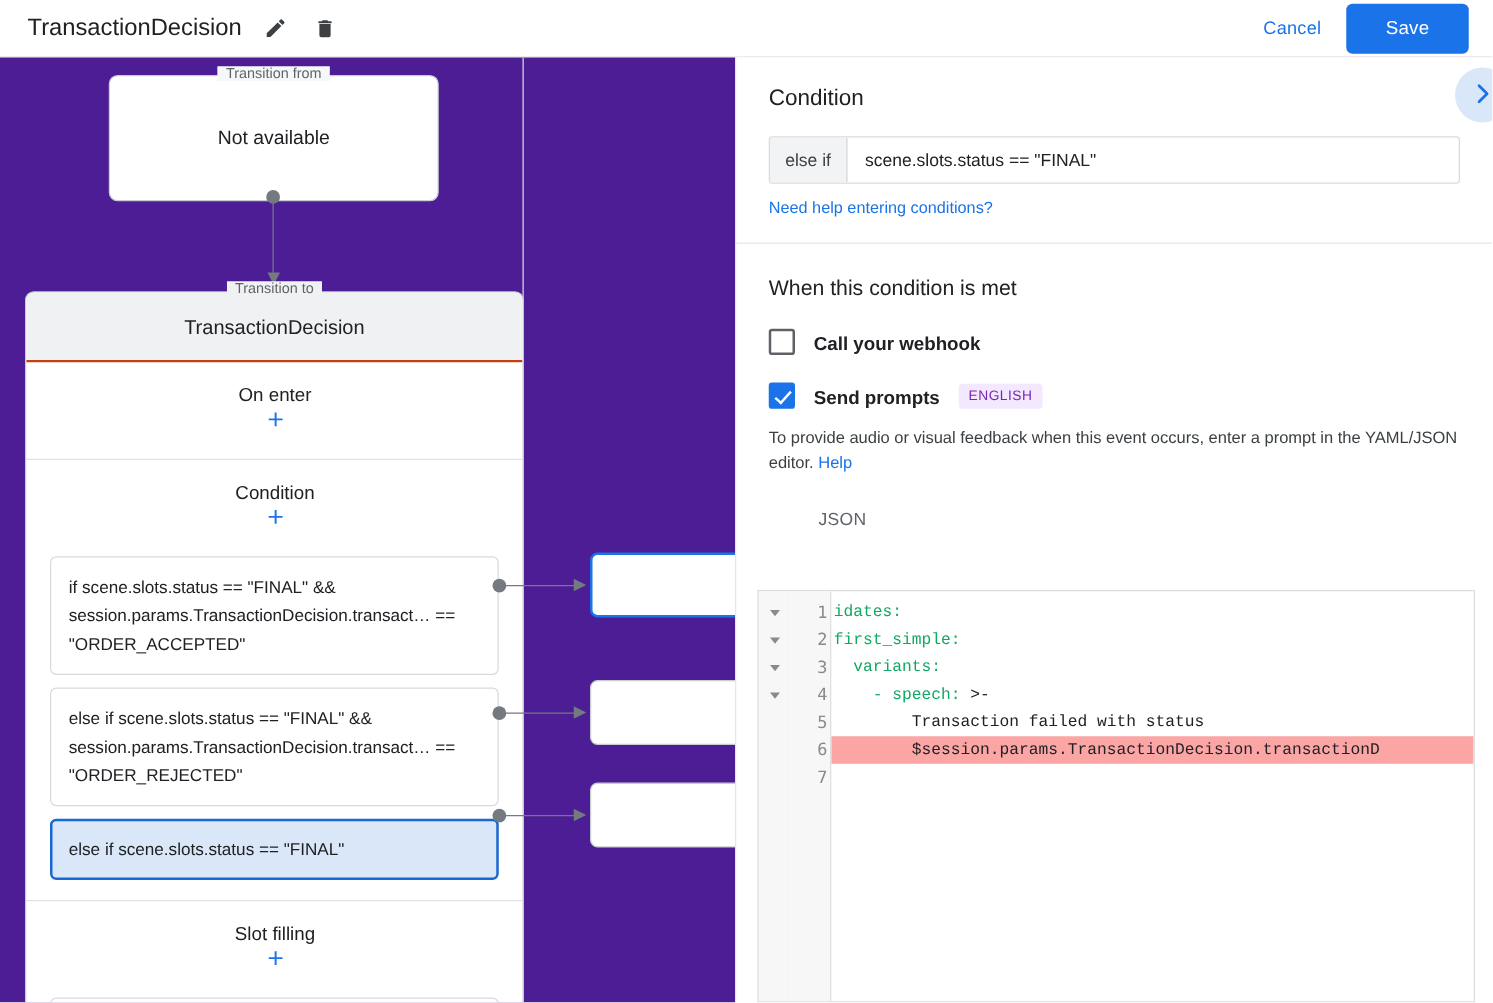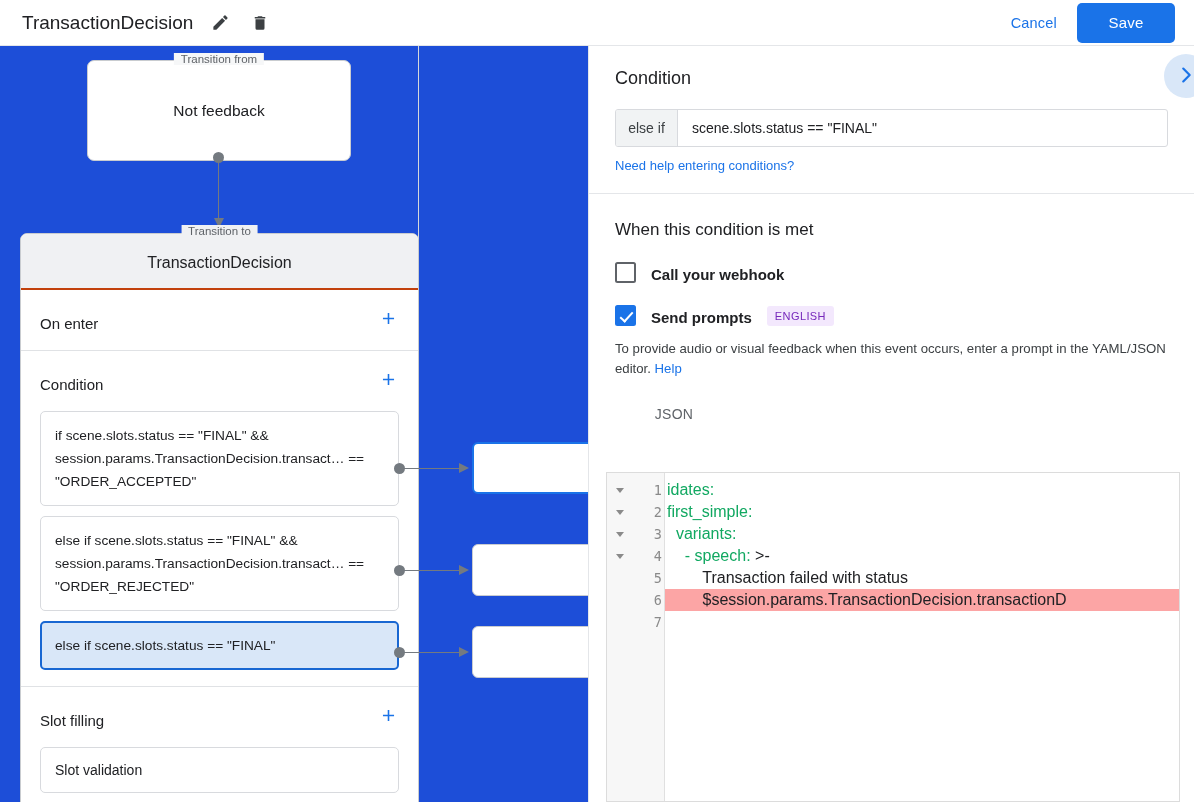--- a/index.html
+++ b/index.html
@@ -46,21 +46,21 @@
     font-size: 15px; font-weight: 500;
     font-family: "Liberation Sans", sans-serif;
     border-radius: 5px;
     width: 98px; height: 40px;
     margin-right: 19px; letter-spacing: .2px;
   }
 
   
   .canvas {
     position: absolute; left: 0; top: 46px; width: 588px; height: 756px;
-    background: #1d4ed8; overflow: hidden;
+    background: #4c1d95; overflow: hidden;
   }
   .vline {
     position: absolute; left: 418px; top: 0px; width: 1px; height: 756px;
     background: #d6d8db;
   }
 
   
   .node {
     position: absolute;
     background: #ffffff;
@@ -109,22 +109,23 @@
     border-bottom: 2px solid #c2410c;
     position: relative;
   }
   .scene-head .node-legend { background: #f0f1f3; top: -9px; }
   .scene-title { font-size: 16px; color: #202124; }
   .scene-sub   { font-size: 12.5px; color: #5f6368; margin-top: 6px; }
 
   .sec { border-bottom: 1px solid #e0e2e5; }
   .sec:last-child { border-bottom: none; }
   .sec-head {
-    display: flex; align-items: flex-end; justify-content: space-between;
+    display: flex; align-items: center; justify-content: space-between;
     padding: 18px 18px 18px 19px;
+    flex-direction: column;
   }
   .sec-title { font-size: 15px; color: #202124; }
   .plus-btn {
     width: 24px; height: 24px; border: none; background: transparent;
     cursor: pointer; padding: 0; display: flex; align-items: center; justify-content: center;
   }
   .sec-body { padding: 0 19px 16px 19px; }
 
   .cond-item {
     border: 1px solid #d8dade; border-radius: 5px;
@@ -254,21 +255,21 @@
     width: 32px; background: #f7f7f7; border-right: 1px solid #e0e0e0;
     padding-top: 6px; text-align: right;
   }
   .num {
     height: 22px; line-height: 22px; font-size: 13.5px; color: #8a8a8a;
     font-family: "DejaVu Sans Mono", monospace; padding-right: 2px;
   }
   .code-col { flex: 1 1 auto; padding-top: 6px; overflow: hidden; }
   .cline {
     height: 22px; line-height: 22px; white-space: pre;
-    font-family: Liberation Sans, sans-serif; font-size: 16px;
+    font-family: Liberation Mono, monospace; font-size: 13px;
     color: #202124; padding-left: 2px;
   }
   .cline.hl { background: #fca5a5; }
   .k { color: #11a861; }
   .scroll-edge {
     position: absolute; left: 590px; top: 426px; width: 1px; height: 330px;
     background: #dcdcdc;
   }
 </style>
 </head>
@@ -300,21 +301,21 @@
     <button class="btn-cancel">Cancel</button>
     <button class="btn-save">Save</button>
   </div>
 
   <div class="canvas">
 
     <div class="vline"></div>
 
     <div class="node" id="node-from">
       <span class="node-legend">Transition from</span>
-      <div class="node-body">Not feedback</div>
+      <div class="node-body">Not available</div>
     </div>
 
     <div class="arrow-wrap">
       <div class="arrow-dot"></div>
       <div class="arrow-line"></div>
       <div class="arrow-head"></div>
     </div>
 
     <div class="scene-card">
       <div class="scene-head">

